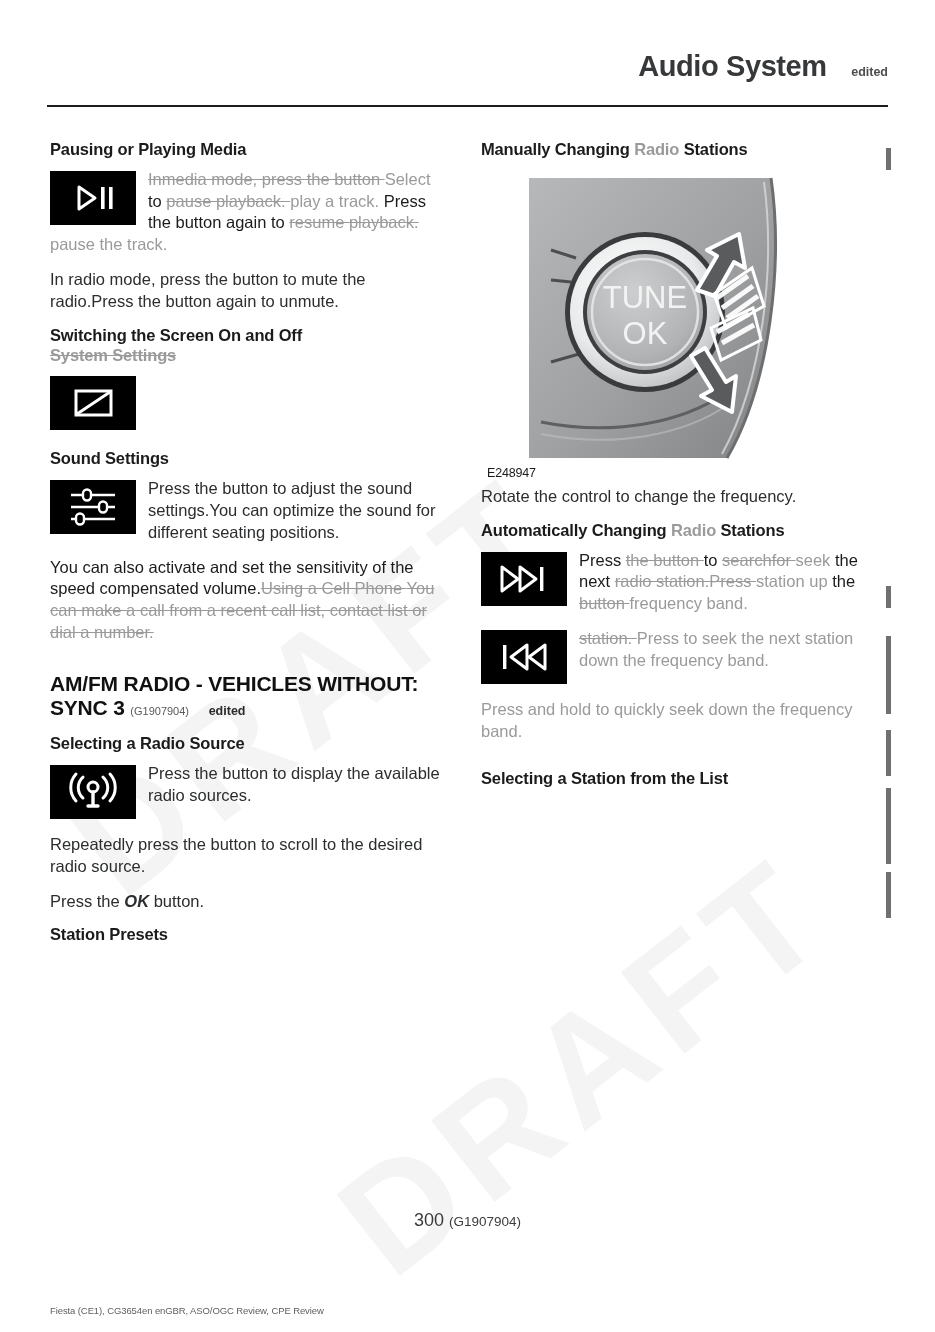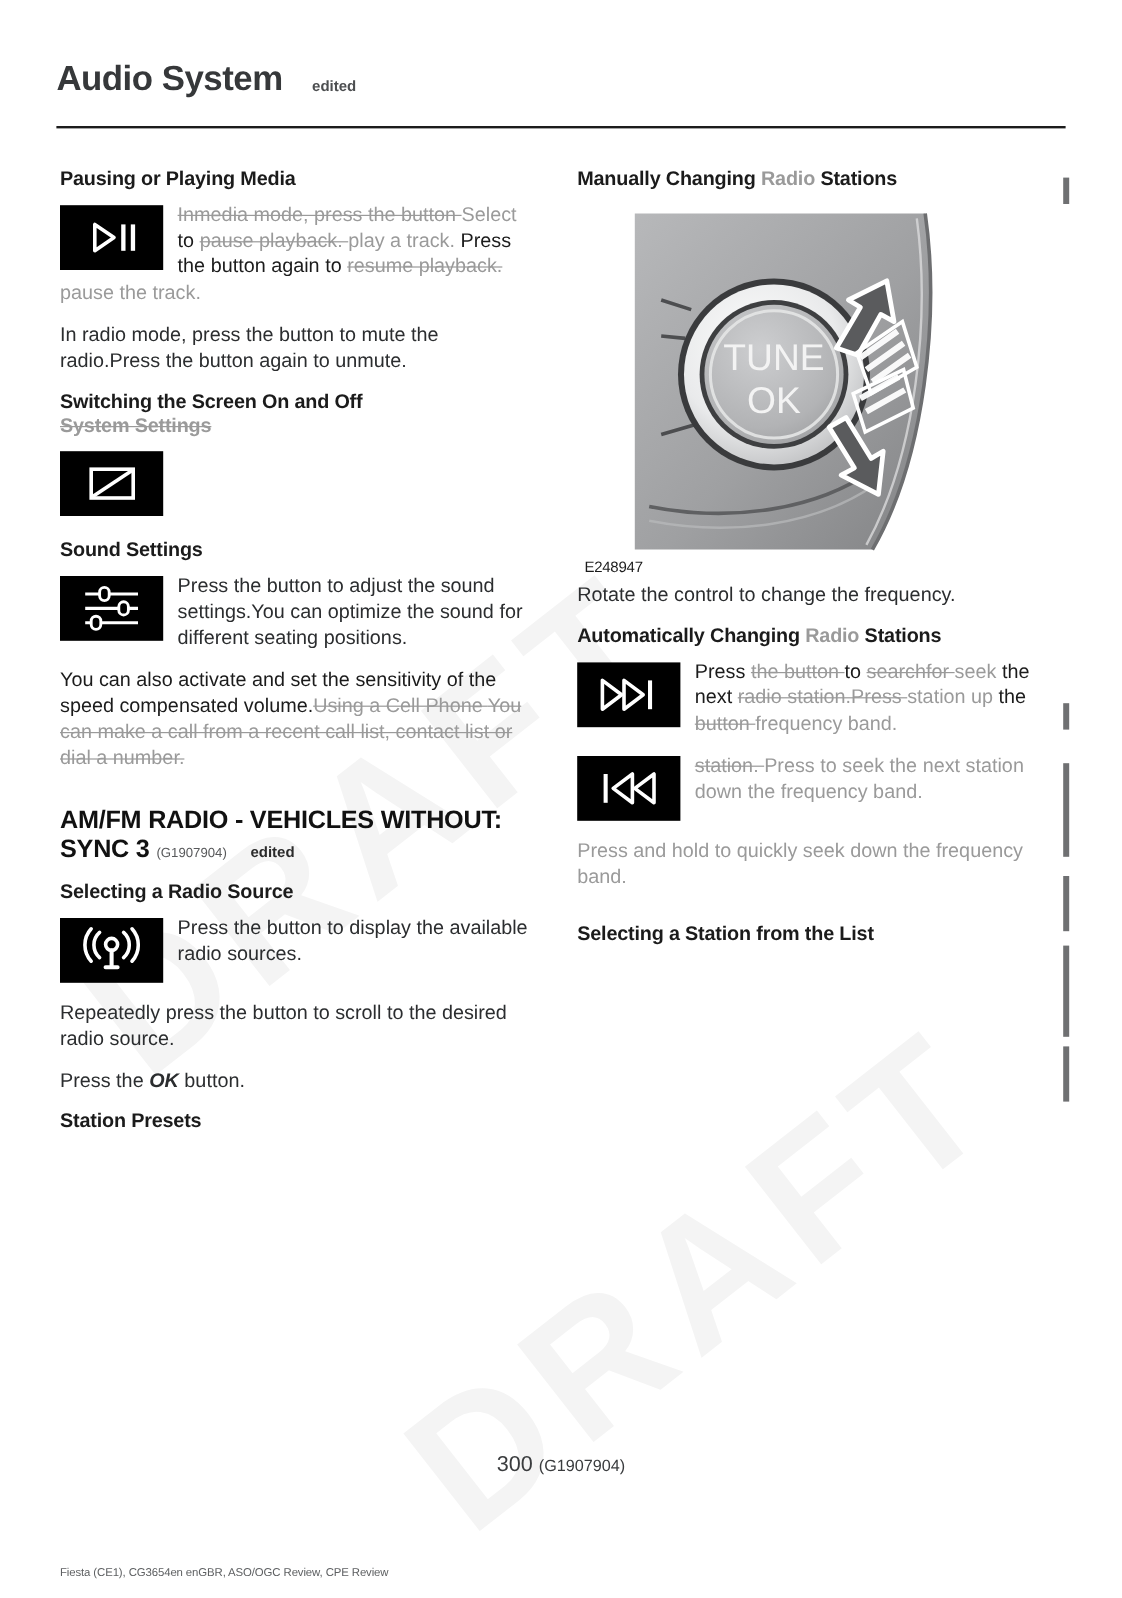--- a/index.html
+++ b/index.html
@@ -38,21 +38,21 @@
   }
   .wm1 { left: 30px;  top: 600px; }
   .wm2 { left: 300px; top: 980px; font-size: 120px; }
 
   .content { position: relative; z-index: 2; }
 
   
   .header {
     position: absolute;
     left: 47px; top: 50px; width: 841px;
-    text-align: left;
+    text-align: right;
   }
   .header-title {
     display: inline-block;
     font-size: 29px;
     font-weight: bold;
     color: #36383a;
     letter-spacing: -0.4px;
     vertical-align: middle;
   }
   .edited-tag {

